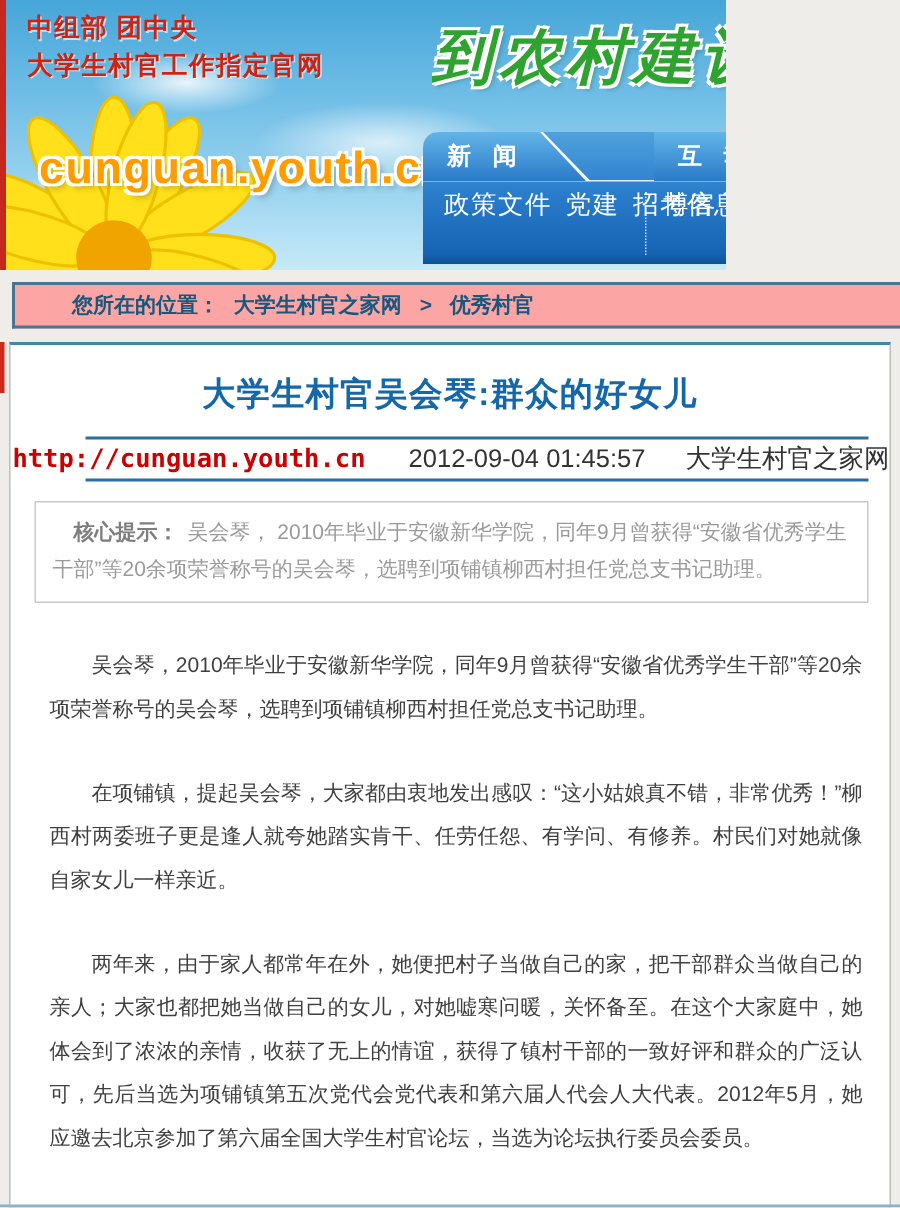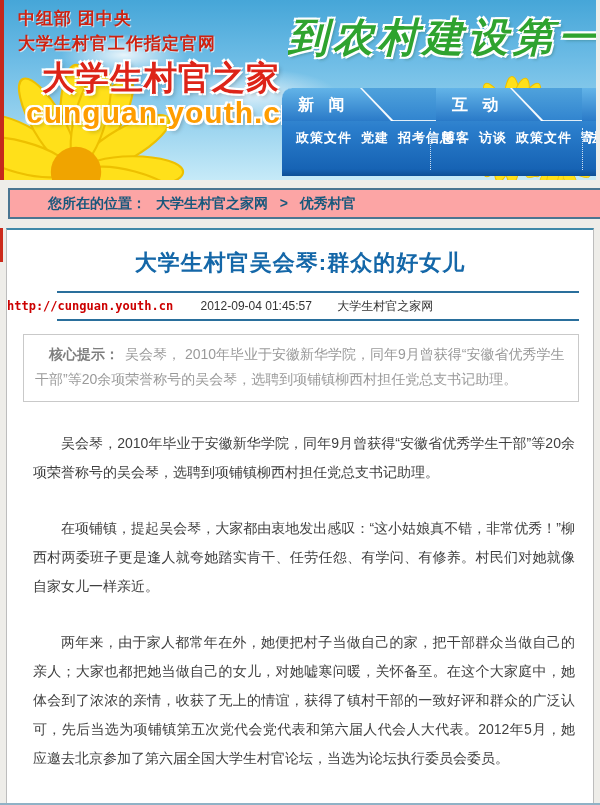--- a/index.html
+++ b/index.html
@@ -7,21 +7,21 @@
   body {
     position: relative;
     overflow: hidden;
     background: #eeede9;
     font-family: "Liberation Sans", "DejaVu Sans", sans-serif;
   }
   a { text-decoration: none; cursor: pointer; }
 
   
   .header {
-    position: absolute; left:0; top:0; width:596px; height:180px;
+    position: absolute; left:0; top:0; width:484px; height:180px;
     border-left: 4px solid #c5281c;
     overflow: hidden;
     background:
       radial-gradient(90px 30px at 120px 55px,  rgba(255,255,255,.85), rgba(255,255,255,0) 70%),
       radial-gradient(120px 38px at 250px 95px, rgba(255,255,255,.70), rgba(255,255,255,0) 70%),
       radial-gradient(80px 26px at 60px 130px,  rgba(255,255,255,.80), rgba(255,255,255,0) 70%),
       radial-gradient(110px 30px at 420px 150px,rgba(255,255,255,.55), rgba(255,255,255,0) 70%),
       linear-gradient(180deg,#46a6d8 0%, #6fbde6 35%, #9bd4ef 70%, #c6eaf8 100%);
   }
   .flowers { position:absolute; left:0; top:0; pointer-events:none; }
@@ -51,41 +51,41 @@
     clip-path: polygon(0 0, calc(100% - 34px) 0, calc(100% - 3px) 100%, 0 100%); }
   .tab.first .tab-white, .tab.first .tab-blue { border-radius:10px 0 0 0; }
   .tab .tab-label { position:absolute; left:16px; top:0; line-height:33px; color:#fff;
     font-size:16px; font-weight:bold; letter-spacing:5px; white-space:nowrap; }
   .tab1 { left:0;    width:112px;padding-left:40px; }
   .tab2 { left:154px; width:108px; }
   .tab3 { left:300px; width:70px; }
   .ncol { position:absolute; top:33px; bottom:0; white-space:nowrap; }
   .ncol .nrow { position:absolute; white-space:nowrap; line-height:18px; }
   .ncol .r1 { top:7px; } .ncol .r2 { top:33px;margin-top:44px; }
-  .ncol a { color:#fff; font-size:13px; font-weight:bold; margin-right:9px; letter-spacing:1px; }
+  .ncol a { color:#fff; font-size:17px; font-weight:normal; margin-right:9px; letter-spacing:1px; }
   .ncol1 { left:14px; } .ncol2 { left:160px; } .ncol3 { left:306px; }
   .nsep { position:absolute; top:40px; height:42px; width:0; border-left:1px dotted rgba(255,255,255,.8); }
   .nsep1 { left:148px; } .nsep2 { left:300px; }
 
   
   .breadcrumb { position:absolute; top:188px; left:8px; width:592px; height:31px;
     background:#fca5a5; border:2px solid #4a7591; border-right:none;
     line-height:27px; padding-left:38px; font-size:14px; font-weight:bold; color:#19587c; white-space:nowrap; }
   .breadcrumb a { color:#19587c; margin:0 6px; }
   .breadcrumb .arrow { margin:0 2px; }
 
   
   .red-accent { position:absolute; left:0; top:228px; width:3px; height:34px; background:#cc2a1a; }
   .content { position:absolute; top:228px; left:6px; width:588px; bottom:0;
     background:#fff; border:1px solid #bdbdbd; border-top:2px solid #4088a8; }
   .article-title { margin:18px 40px 0; text-align:center; font-size:22px; font-weight:bold;
     color:#1467a8; letter-spacing:1px; }
   .rule { height:2px; background:#2a6f9c; margin:0 14px 0 50px; }
   .rule1 { margin-top:13px; }
-  .meta { height:26px; line-height:26px; text-align:left; font-size:12px; color:#333; white-space:nowrap; }
+  .meta { height:26px; line-height:26px; text-align:right; font-size:17px; color:#333; white-space:nowrap; }
   .meta .url { font-family:"DejaVu Sans Mono","Liberation Mono",monospace; font-weight:bold; color:#cc0000; margin-right:24px; }
   .meta .dt  { margin-right:22px; }
   .summary { margin:13px 14px 0 16px; border:1px solid #c9c9c9; padding:7px 11px 9px;
     font-size:14px; line-height:25px; color:#9a9a9a; text-indent:1em; }
   .summary .lbl { font-weight:bold; color:#7e7e7e; margin-right:6px; }
   .body-text { margin:0 18px 0 26px; font-size:14px; line-height:29px; color:#3f3f3f; }
   .body-text p { margin-top:27px; text-indent:2em; text-align:justify; }
 
   .bottom-line { position:absolute; left:0; bottom:0; width:600px; height:2px; background:#8fb2c6; z-index:5; }
 </style>
@@ -121,21 +121,20 @@
     <path d="M556 180 q4 -14 -2 -22" stroke="#7cc44a" stroke-width="3" fill="none"></path>
     <use href="#flower" transform="translate(72,172) scale(2.1)"></use>
     <use href="#flower" transform="translate(508,130) scale(1.05)"></use>
     <use href="#flower" transform="translate(554,158) scale(0.72)"></use>
   </svg>
 
   <div class="agency">
     <div>中组部 团中央</div>
     <div>大学生村官工作指定官网</div>
   </div>
-  <div class="site-name">大学生村官之家</div>
   <div class="site-url">cunguan.youth.cn</div>
   <div class="slogan">到农村建设第一线</div>
 
   <div class="nav">
     <div class="tabline"></div>
 
     <div class="tab tab1 first">
       <div class="tab-white"></div>
         <div class="tab-blue"></div>
       <span class="tab-label">新 闻</span>

